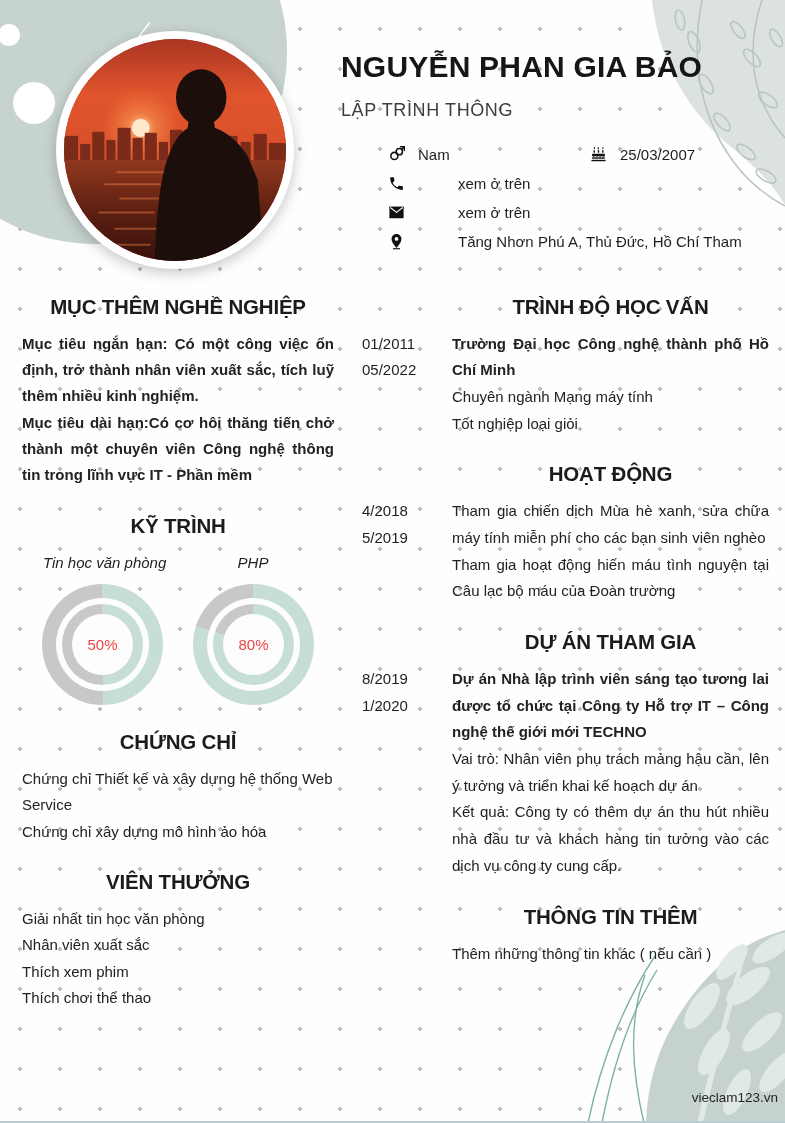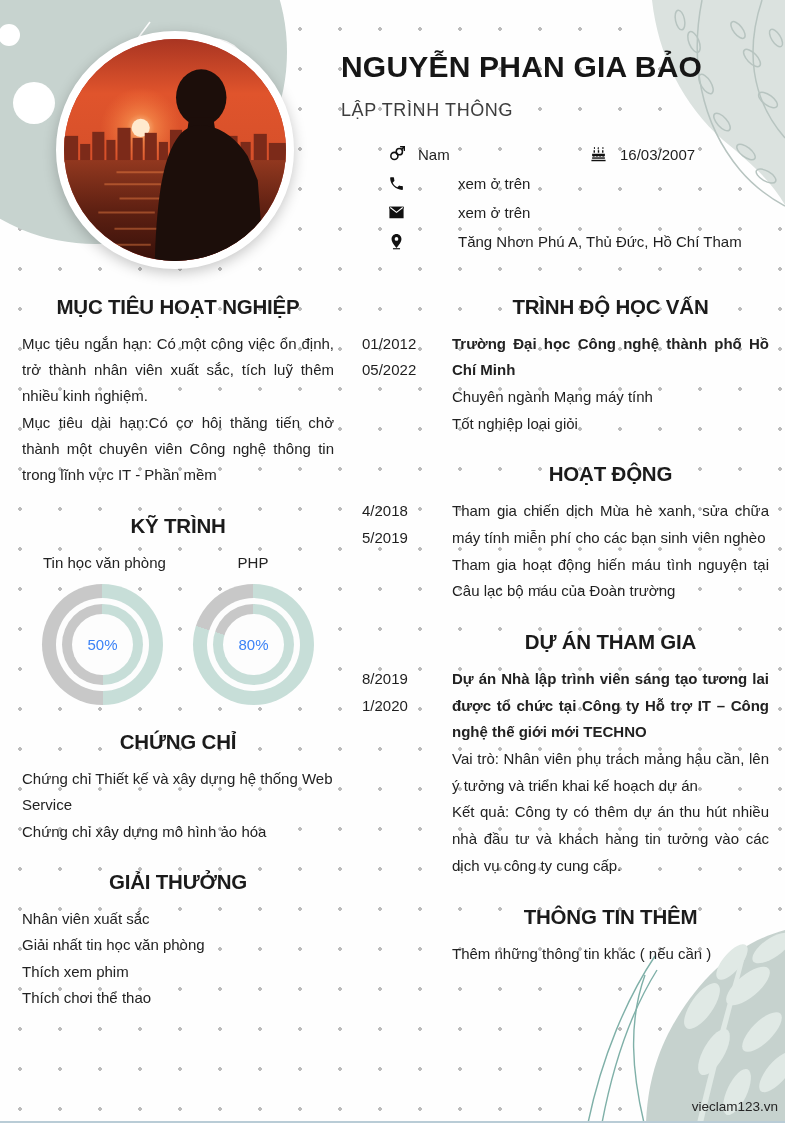--- a/index.html
+++ b/index.html
@@ -27,42 +27,42 @@
   .info{margin-top:25px;padding-left:47px;font-size:15px;color:#1e1e1e;}
   .info-row{display:flex;align-items:center;margin-bottom:12px;gap:40px;}
   .info-pair{display:flex;align-items:center;}
   .info-pair.first{width:162px;}
   .ic{width:17px;height:17px;margin-right:13px;flex:0 0 auto;display:inline-flex;}
   .ic svg{width:17px;height:17px;}
 
   
   .columns{display:grid;grid-template-columns:312px 1fr;column-gap:28px;padding:8px 16px 0 22px;}
   .section-heading{font-size:20.5px;font-weight:700;color:#1b1b1b;text-align:center;letter-spacing:-.2px;margin:25px 0 12px;}
-  .l-body{font-size:15px;line-height:1.76;text-align:justify;color:#222;}
+  .l-body{font-size:15px;line-height:1.76;text-align:justify;color:#222;font-weight:bold;}
   .l-item{font-size:15px;line-height:1.76;color:#222;}
 
   
-  .skill-labels{display:flex;justify-content:center;gap:30px;margin-top:16px;}
+  .skill-labels{display:flex;justify-content:center;gap:30px;margin-top:16px;font-style:italic;}
   .skill-labels span{width:120px;text-align:center;font-size:15px;white-space:nowrap;}
   .donuts{display:flex;justify-content:center;gap:30px;margin-top:13px;}
   .donut,.d-gap,.d-inner,.d-center{box-sizing:border-box;border-radius:50%;}
   .donut{width:121px;height:121px;padding:14px;background:conic-gradient(var(--fill) calc(var(--p)*1%),var(--rest) 0);}
   .d-gap{width:100%;height:100%;padding:6px;background:#fdfdfd;}
   .d-inner{width:100%;height:100%;padding:10px;background:conic-gradient(var(--fill) calc(var(--p)*1%),var(--rest) 0);}
-  .d-center{width:100%;height:100%;background:#fdfdfd;display:flex;align-items:center;justify-content:center;font-size:15px;color:#3b82f6;}
+  .d-center{width:100%;height:100%;background:#fdfdfd;display:flex;align-items:center;justify-content:center;font-size:15px;color:#ef4444;}
 
   
   .r-heading{margin-left:90px;}
   .r-row{display:grid;grid-template-columns:90px 1fr;}
   .r-dates{font-size:15px;line-height:1.78;color:#1e1e1e;}
   .r-content{font-size:15px;line-height:1.78;text-align:justify;color:#222;}
   .bold{font-weight:700;}
   .r-plain{margin-left:90px;font-size:15px;line-height:1.78;color:#222;}
 
-  .watermark{position:absolute;right:7px;bottom:9px;font-size:13.5px;color:#252525;z-index:2;}
+  .watermark{position:absolute;right:7px;bottom:18px;font-size:13.5px;color:#252525;z-index:2;}
   .bottom-line{position:absolute;left:0;bottom:0;width:100%;height:2px;background:#b9ccd6;z-index:2;}
 </style>
 </head>
 <body>
 
 <div class="page">
 
   <svg class="decor" width="785" height="1123" viewBox="0 0 785 1123">
 
     <circle cx="95" cy="52" r="192" fill="#c7d3cf"></circle>
@@ -201,21 +201,21 @@
                 <path d="M12 1.5 c.8 1 .8 2 0 3 c-.5.6-.4 1.5.4 1.9 l-.8.1 l-.8-.1 c.8-.4.9-1.3.4-1.9 c-.8-1-.8-2 .8-3 z"></path>
                 <rect x="11" y="6" width="2" height="3.5"></rect>
                   <rect x="5" y="6" width="2" height="3.5"></rect>
                   <rect x="17" y="6" width="2" height="3.5"></rect>
                 <path d="M3 11 h18 v3 c-1.5 1.5-3 1.5-4.5 0 c-1.5 1.5-3 1.5-4.5 0 c-1.5 1.5-3 1.5-4.5 0 c-1.5 1.5-3 1.5-4.5 0 z"></path>
                 <rect x="3" y="16" width="18" height="2"></rect>
                   <rect x="2" y="19.5" width="20" height="2"></rect>
                 <path d="M6 1.5 c.7.9.7 1.8 0 2.7 M18 1.5 c.7.9.7 1.8 0 2.7" stroke="#111" stroke-width="1.4" fill="none"></path>
               </svg>
             </span>
-            <span>16/03/2007</span>
+            <span>25/03/2007</span>
           </span>
         </div>
         <div class="info-row">
           <span class="ic">
             <svg viewBox="0 0 24 24" fill="#111">
               <path d="M6.6 10.8 c1.4 2.8 3.8 5.1 6.6 6.6 l2.2-2.2 c.3-.3.7-.4 1-.2 c1.1.4 2.4.6 3.6.6 c.6 0 1 .4 1 1 V20 c0 .6-.4 1-1 1 C10.8 21 3 13.2 3 4 c0-.6.4-1 1-1 h3.5 c.6 0 1 .4 1 1 c0 1.2.2 2.5.6 3.6 c.1.3 0 .7-.2 1 l-2.3 2.2 z"></path>
             </svg>
           </span>
           <span>xem ở trên</span>
         </div>
@@ -239,21 +239,21 @@
           <span>Tăng Nhơn Phú A, Thủ Đức, Hồ Chí Tham</span>
         </div>
       </div>
     </header>
 
     <div class="columns">
 
       <aside>
 
         <section>
-          <h2 class="section-heading">MỤC TIÊU HOẠT NGHIỆP</h2>
+          <h2 class="section-heading">MỤC THÊM NGHỀ NGHIỆP</h2>
           <div class="l-body">Mục tiêu ngắn hạn: Có một công việc ổn định, trở thành nhân viên xuất sắc, tích luỹ thêm nhiều kinh nghiệm.</div>
           <div class="l-body">Mục tiêu dài hạn:Có cơ hôi thăng tiến chở thành một chuyên viên Công nghệ thông tin trong lĩnh vực IT - Phần mềm</div>
         </section>
 
         <section>
           <h2 class="section-heading">KỸ TRÌNH</h2>
           <div class="skill-labels">
             <span>Tin học văn phòng</span>
             <span>PHP</span>
           </div>
@@ -279,38 +279,38 @@
           </div>
         </section>
 
         <section>
           <h2 class="section-heading">CHỨNG CHỈ</h2>
           <div class="l-item">Chứng chỉ Thiết kế và xây dựng hệ thống Web Service</div>
           <div class="l-item">Chứng chỉ xây dựng mô hình ảo hóa</div>
         </section>
 
         <section>
-          <h2 class="section-heading">GIẢI THƯỞNG</h2>
+          <h2 class="section-heading">VIÊN THƯỞNG</h2>
+          <div class="l-item">Giải nhất tin học văn phòng</div>
           <div class="l-item">Nhân viên xuất sắc</div>
-          <div class="l-item">Giải nhất tin học văn phòng</div>
         </section>
 
         <section>
           <div class="l-item">Thích xem phim</div>
           <div class="l-item">Thích chơi thể thao</div>
         </section>
       </aside>
 
       <main>
 
         <section>
           <h2 class="section-heading r-heading">TRÌNH ĐỘ HỌC VẤN</h2>
           <div class="r-row">
             <div class="r-dates">
-              <div>01/2012</div>
+              <div>01/2011</div>
               <div>05/2022</div>
             </div>
             <div class="r-content">
               <div class="bold">Trường Đại học Công nghệ thành phố Hồ Chí Minh</div>
               <div>Chuyên ngành Mạng máy tính</div>
               <div>Tốt nghiệp loại giỏi</div>
             </div>
           </div>
         </section>
 

